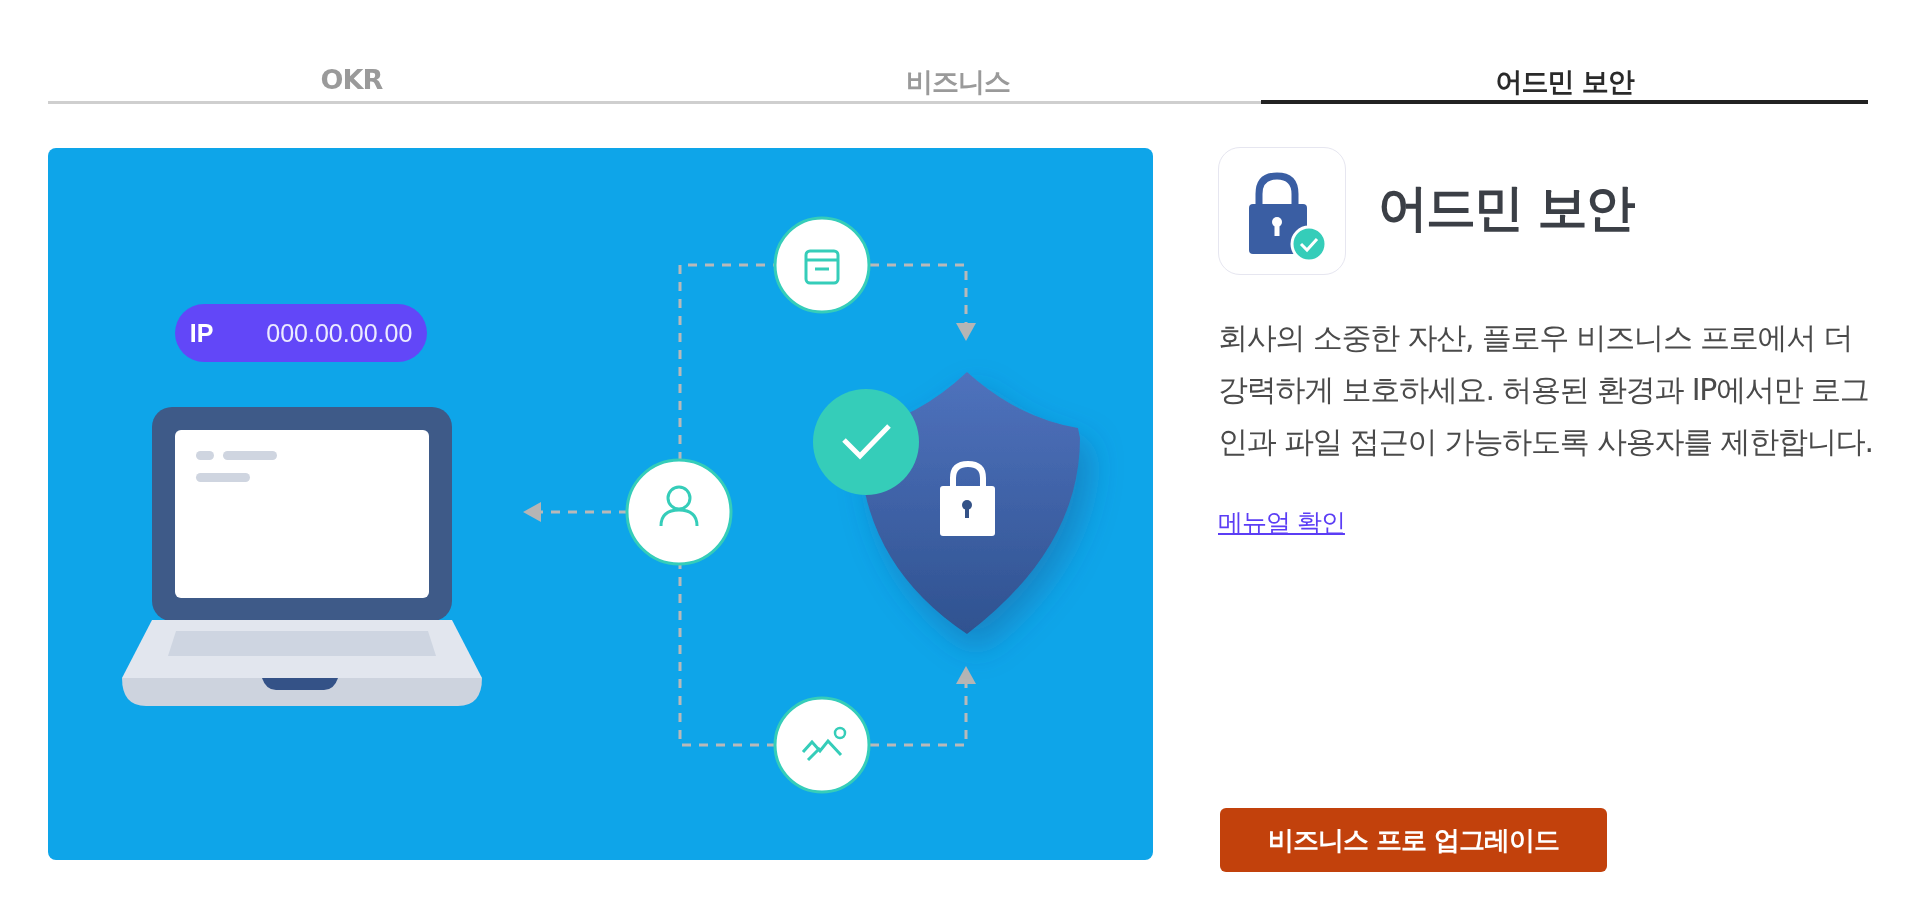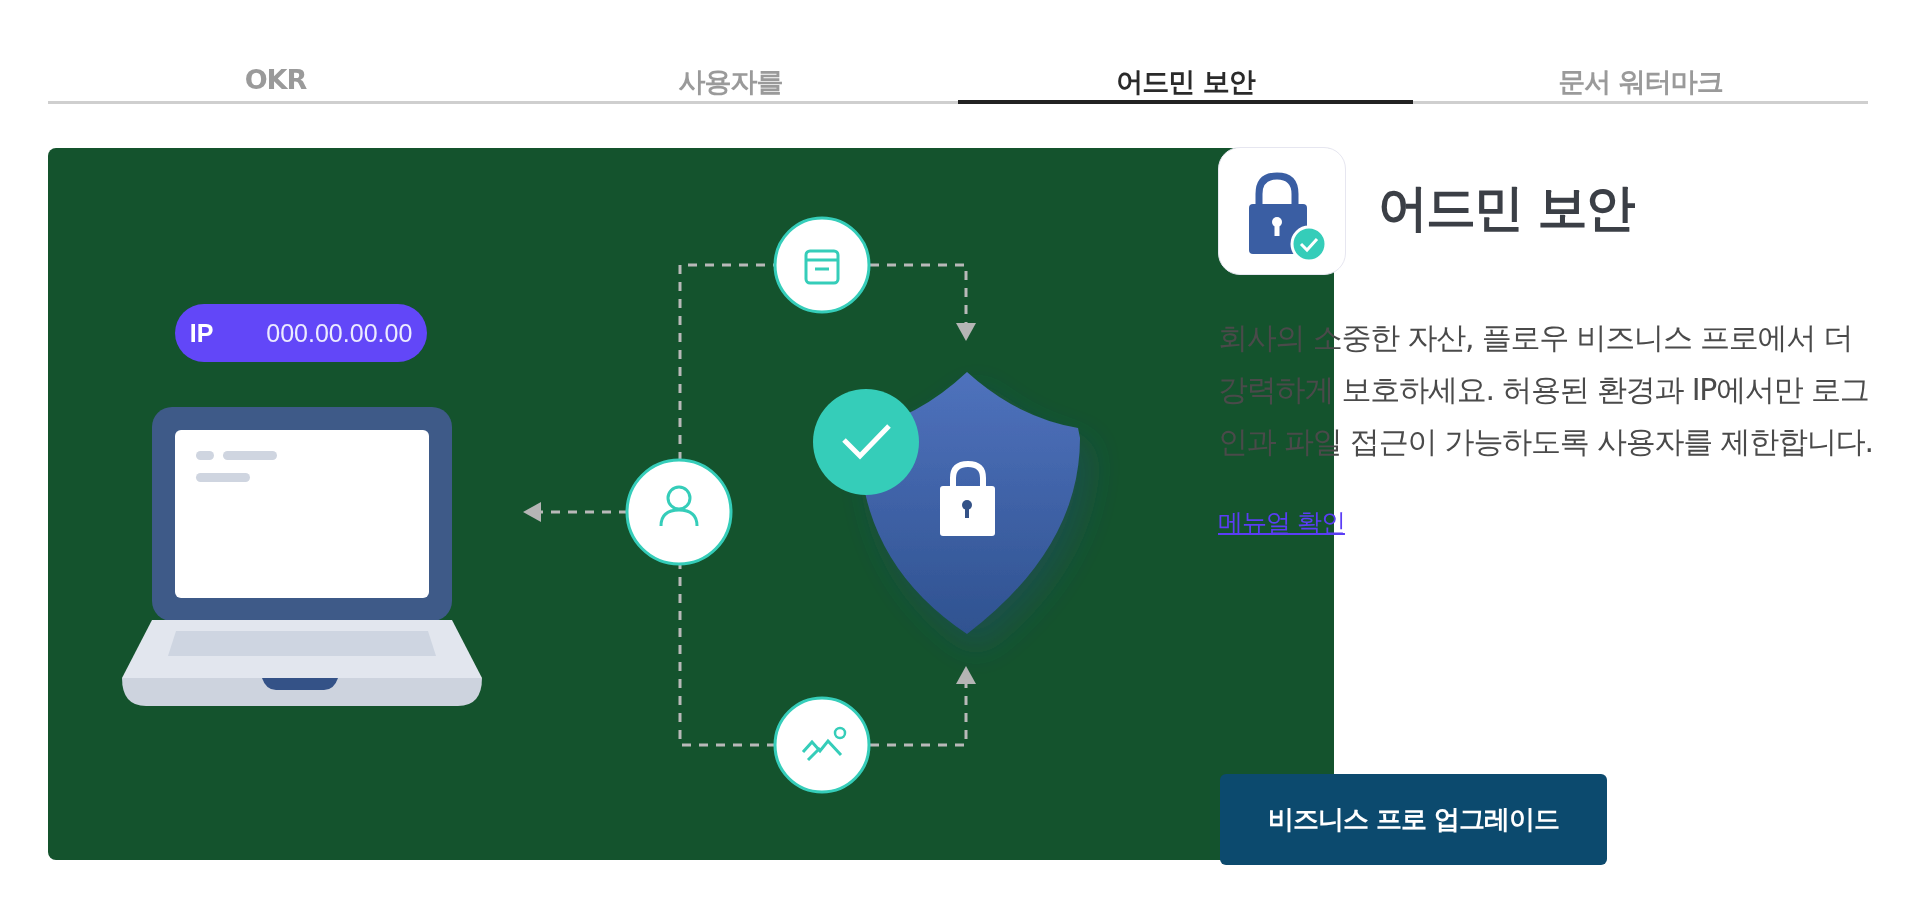--- a/index.html
+++ b/index.html
@@ -6,51 +6,50 @@
   body { width:1920px; height:910px; position:relative; overflow:hidden;
          font-family:"Liberation Sans","DejaVu Sans",sans-serif; }
   .tabs { position:absolute; left:48px; top:0; width:1820px; height:104px;
           display:flex; border-bottom:3px solid #cfcfcf; box-sizing:border-box; }
   .tab { flex:1; position:relative; text-align:center; padding-top:64px;
          font-size:27px; font-weight:bold; color:#9a9a9a; cursor:pointer;
          font-family:"DejaVu Sans",sans-serif; letter-spacing:-1px; }
   .tab.active { color:#2a2a2a; }
   .tab.active::after { content:""; position:absolute; left:0; right:0; bottom:-3px;
                        height:4px; background:#222; }
-  .panel { position:absolute; left:48px; top:148px; width:1286px; height:712px;
-           background:#14532d; border-radius:8px; overflow:hidden; }
+  .panel { position:absolute; left:48px; top:148px; width:1105px; height:712px;
+           background:#0ea5e9; border-radius:8px; overflow:hidden; }
   .panel svg { position:absolute; left:0; top:0; }
   .ip-pill { position:absolute; left:127px; top:156px; width:252px; height:58px;
              background:#6247f8; border-radius:29px; color:#fff;
              display:flex; align-items:center; justify-content:center;
              font-size:25px; gap:8px; }
   .ip-pill .ip-label { font-weight:bold; }
   .ip-pill .ip-value { color:#ecebff;margin-left:45px; }
   .info { position:absolute; left:1218px; top:147px; width:650px; }
   .app-icon { position:absolute; left:0; top:0; width:128px; height:128px;
               border:1px solid #e6e6f0; border-radius:22px; box-sizing:border-box; background:#fff; }
   .title { position:absolute; left:160px; top:28px; font-size:50px; font-weight:bold;
            color:#3b3f46; font-family:"DejaVu Sans",sans-serif; letter-spacing:-2px; white-space:nowrap; }
   .desc { position:absolute; left:0; top:165px; width:660px; font-size:30px; line-height:52px;
           color:#4a4a4a; font-family:"DejaVu Sans",sans-serif; letter-spacing:-1.2px; }
   .manual-link { position:absolute; left:0; top:359px; font-size:25px; color:#5b3df5;
                  text-decoration:underline; font-family:"DejaVu Sans",sans-serif; letter-spacing:-1px; cursor:pointer; }
-  .upgrade-btn { position:absolute; left:1220px; top:774px; width:387px; height:91px;
-                 background:#0c4a6e; border-radius:6px; border:none; color:#fff;
+  .upgrade-btn { position:absolute; left:1220px; top:808px; width:387px; height:64px;
+                 background:#c2410c; border-radius:6px; border:none; color:#fff;
                  font-size:26px; font-weight:bold; font-family:"DejaVu Sans",sans-serif;
                  letter-spacing:-1px; cursor:pointer; }
 </style>
 </head>
 <body>
 
 <div class="tabs">
   <div class="tab">OKR</div>
-  <div class="tab">사용자를</div>
+  <div class="tab">비즈니스</div>
   <div class="tab active">어드민 보안</div>
-  <div class="tab">문서 워터마크</div>
 </div>
 
 <div class="panel">
   <svg width="1105" height="712" viewBox="0 0 1105 712">
     <defs>
       <linearGradient id="shieldGrad" x1="0" y1="0" x2="0" y2="1">
         <stop offset="0" stop-color="#4f72bd"></stop>
         <stop offset="1" stop-color="#2f5290"></stop>
       </linearGradient>
       <filter id="shadow" x="-40%" y="-40%" width="180%" height="180%">

